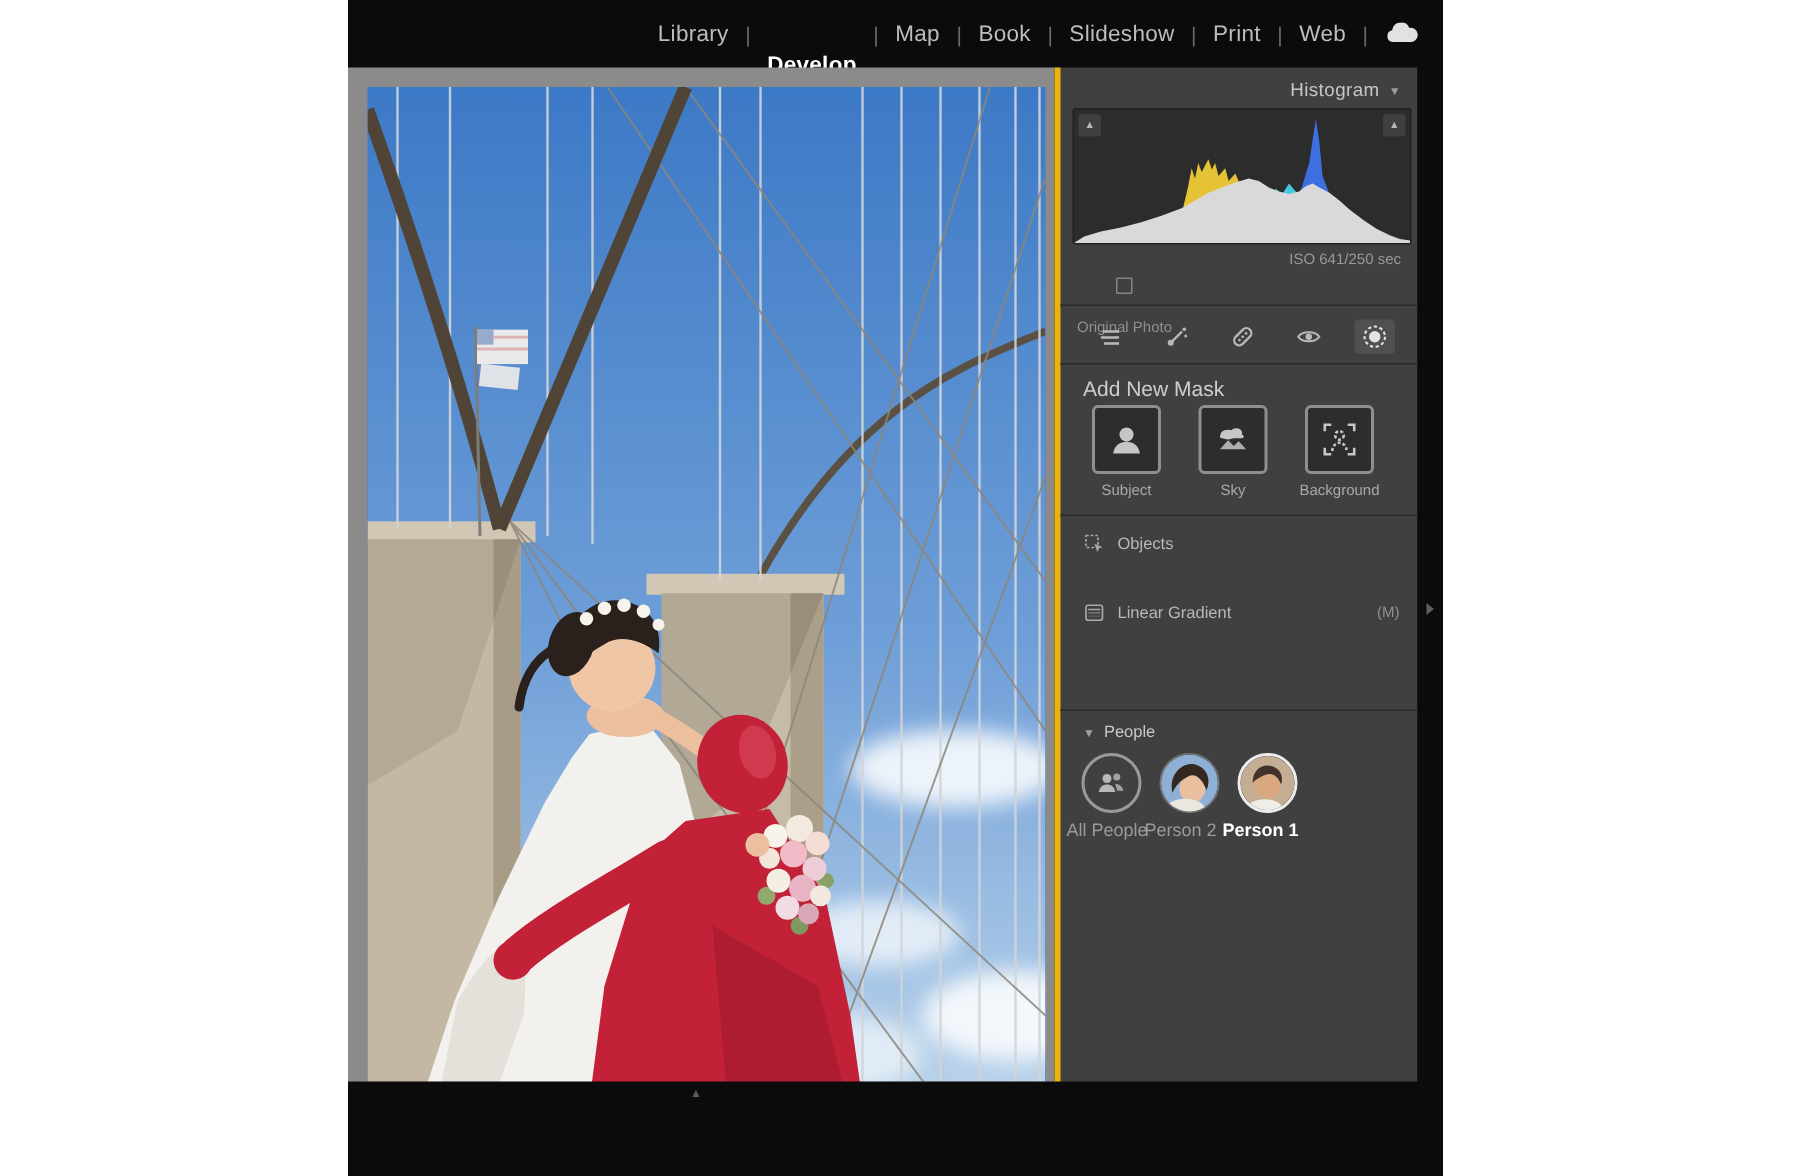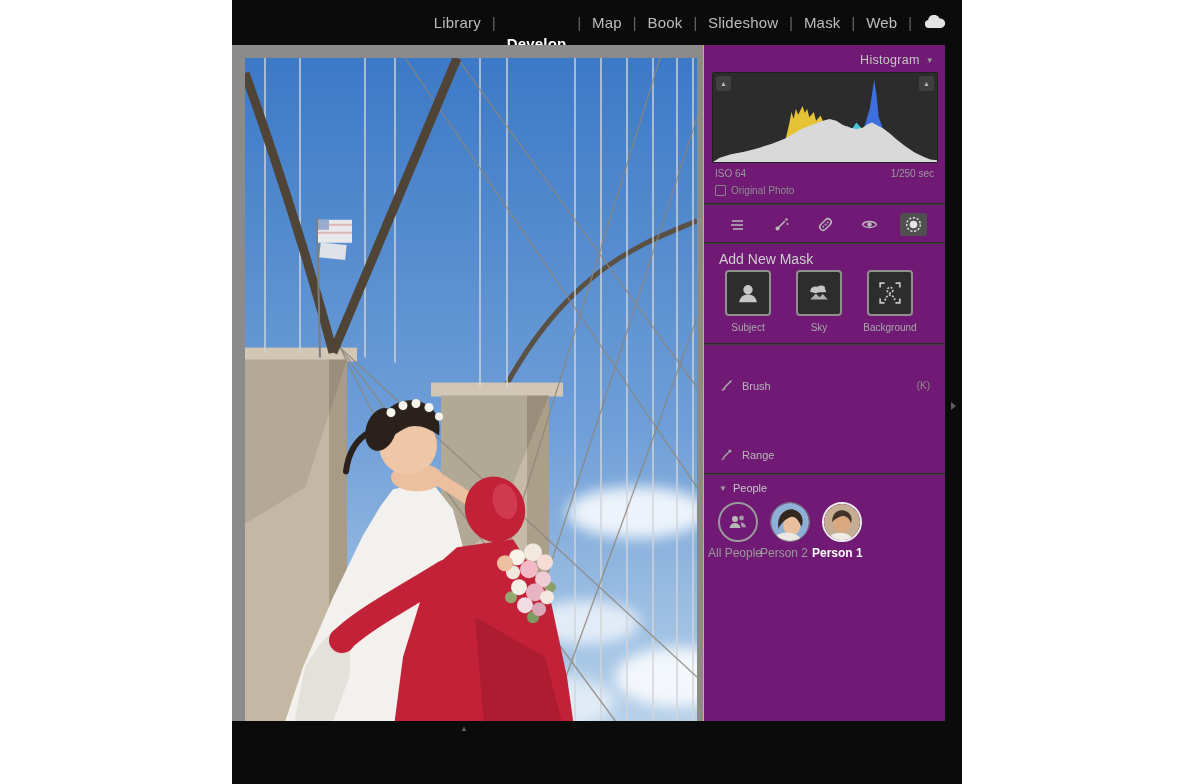--- a/index.html
+++ b/index.html
@@ -24,38 +24,38 @@
   .photo-toolbar{position:absolute;left:0;top:693px;width:471px;height:28px;background:#464646;
           border-top:1px solid #313131;display:flex;align-items:center;font-size:10.5px;
           color:#9c9c9c;padding-left:10px;box-sizing:border-box;}
   .tb-val{color:#ececec;font-weight:bold;margin-left:7px;}
   .tb-label2{margin-left:58px;}
 
   .black-strip{position:absolute;left:0;top:721px;width:730px;height:63px;background:#0b0b0b;}
   .strip-arrow{position:absolute;left:228px;top:3px;color:#5c5c5c;font-size:8px;}
 
   
-  .right-panel{position:absolute;left:471px;top:45px;width:242px;height:721px;background:#701a75;
-          border-left:1px solid #eab308;box-sizing:border-box;}
+  .right-panel{position:absolute;left:471px;top:45px;width:242px;height:721px;background:#404040;
+          border-left:4px solid #eab308;box-sizing:border-box;}
   .divider{position:absolute;left:0;width:242px;height:1px;background:#2a2a2a;box-shadow:0 1px 0 #414141;}
 
   .hist-header{position:absolute;top:8px;right:11px;display:flex;align-items:center;gap:6px;
           color:#c6c6c6;font-size:12.5px;letter-spacing:.3px;}
   .hist-header .tri{font-size:8px;color:#9a9a9a;}
   .hist-box{position:absolute;left:8px;top:27px;width:226px;height:91px;background:#2c2c2c;
           border:1px solid #202020;border-radius:2px;box-sizing:border-box;}
   .clip-btn{position:absolute;top:3px;width:15px;height:15px;background:#3f3f3f;border-radius:2px;
           display:flex;align-items:center;justify-content:center;color:#b7b7b7;font-size:7px;}
   .clip-left{left:3px;} .clip-right{right:3px;}
   .hist-box svg{position:absolute;left:0;bottom:0;}
 
   .exif-row{position:absolute;top:123px;left:11px;right:11px;display:flex;
-          justify-content:space-between;color:#999999;font-size:10px;}
-  .orig-row{position:absolute;top:140px;left:11px;display:flex;align-items:center;gap:5px;
-          color:#8f8f8f;font-size:10px;}
+          justify-content:flex-end;color:#999999;font-size:10px;}
+  .orig-row{position:absolute;top:140px;left:11px;display:flex;align-items:center;gap:17px;
+          color:#8f8f8f;font-size:10px;flex-direction:column;}
   .checkbox{width:9px;height:9px;border:1px solid #848484;border-radius:1px;background:transparent;}
 
   .toolstrip{position:absolute;top:161px;left:0;width:242px;height:36px;display:flex;
           align-items:center;justify-content:center;gap:17px;}
   .tool-icon{display:flex;align-items:center;justify-content:center;padding:3px 5px;border-radius:3px;}
   .tool-icon.active{background:#505050;}
 
   .add-mask-label{position:absolute;top:206px;left:15px;font-size:14px;color:#cecece;}
   .mask-btn{position:absolute;top:225px;width:46px;height:46px;border:2px solid #8f8f8f;
           border-radius:4px;background:#2d2d2d;box-sizing:border-box;display:flex;
@@ -98,21 +98,21 @@
     <span class="nav-item">Library</span>
     <span class="nav-sep">|</span>
     <span class="nav-item active">Develop</span>
     <span class="nav-sep">|</span>
     <span class="nav-item">Map</span>
     <span class="nav-sep">|</span>
     <span class="nav-item">Book</span>
     <span class="nav-sep">|</span>
     <span class="nav-item">Slideshow</span>
     <span class="nav-sep">|</span>
-    <span class="nav-item">Mask</span>
+    <span class="nav-item">Print</span>
     <span class="nav-sep">|</span>
     <span class="nav-item">Web</span>
     <span class="nav-sep">|</span>
     <span class="cloud">
       <svg width="23" height="15" viewBox="0 0 23 15">
           <path fill="#e2e2e2" d="M18.2 13H5.6a4 4 0 0 1-.5-7.9A6 6 0 0 1 16.6 3.6a4.3 4.3 0 0 1 1.6 9.4z"></path>
         </svg>
     </span>
   </div>
 
@@ -341,36 +341,37 @@
           <path d="M6.5 18 C7 14.5 9 13 11 13 S15 14.5 15.5 18" stroke-dasharray="1.8 1.3"></path>
         </svg>
     </div>
 
     <div class="mask-btn-label" style="left:13px">Subject</div>
     <div class="mask-btn-label" style="left:84px">Sky</div>
     <div class="mask-btn-label" style="left:155px">Background</div>
 
     <div class="divider" style="top:298px"></div>
 
-    <div class="mask-tool-row" style="top:329px">
+    <div class="mask-tool-row" style="top:306px">
       <svg width="13" height="13" viewBox="0 0 13 13">
-          <line x1="4.5" y1="8.5" x2="11.5" y2="1.5" stroke="#a8a8a8" stroke-width="1.6"></line>
-          <path d="M4.8 8.2 C3.2 8.8 2.6 10.4 1.2 11.8 C3.4 11.8 5 11 5.6 9.2 Z" fill="#a8a8a8"></path>
-        </svg>
-      <span class="lbl">Brush</span>
-      <span class="key">(K)</span>
-    </div>
-    <div class="mask-tool-row" style="top:398px">
+          <rect x="1" y="1" width="8" height="8" fill="none" stroke="#a8a8a8" stroke-width="1.1" stroke-dasharray="1.8 1.3"></rect>
+          <path d="M6.5 6.5 L12 8.6 L9.6 9.6 L8.6 12 Z" fill="#a8a8a8"></path>
+        </svg>
+      <span class="lbl">Objects</span>
+      <span class="key"></span>
+    </div>
+    <div class="mask-tool-row" style="top:352px">
       <svg width="13" height="13" viewBox="0 0 13 13">
-          <path d="M9.8 1.2 L11.8 3.2 L10 5 L8 3 Z" fill="#a8a8a8"></path>
-          <line x1="8.8" y1="4.2" x2="3.5" y2="9.5" stroke="#a8a8a8" stroke-width="1.4"></line>
-          <path d="M3.8 9.2 L1.5 11.5 L2.2 12.2 L4.8 10.2 Z" fill="#a8a8a8"></path>
-        </svg>
-      <span class="lbl">Range</span>
-      <span class="key"></span>
+          <rect x="1" y="1.5" width="11" height="10" rx="1.5" fill="none" stroke="#a8a8a8" stroke-width="1.1"></rect>
+          <line x1="2.5" y1="4.4" x2="10.5" y2="4.4" stroke="#a8a8a8" stroke-width="1"></line>
+          <line x1="2.5" y1="6.6" x2="10.5" y2="6.6" stroke="#a8a8a8" stroke-width="1" opacity=".55"></line>
+          <line x1="2.5" y1="8.8" x2="10.5" y2="8.8" stroke="#a8a8a8" stroke-width="1" opacity=".25"></line>
+        </svg>
+      <span class="lbl">Linear Gradient</span>
+      <span class="key">(M)</span>
     </div>
 
     <div class="divider" style="top:428px"></div>
 
     <div class="people-header">
       <span class="tri">▼</span>
       <span>People</span>
     </div>
 
     <div class="avatar av-all" style="left:14px">

